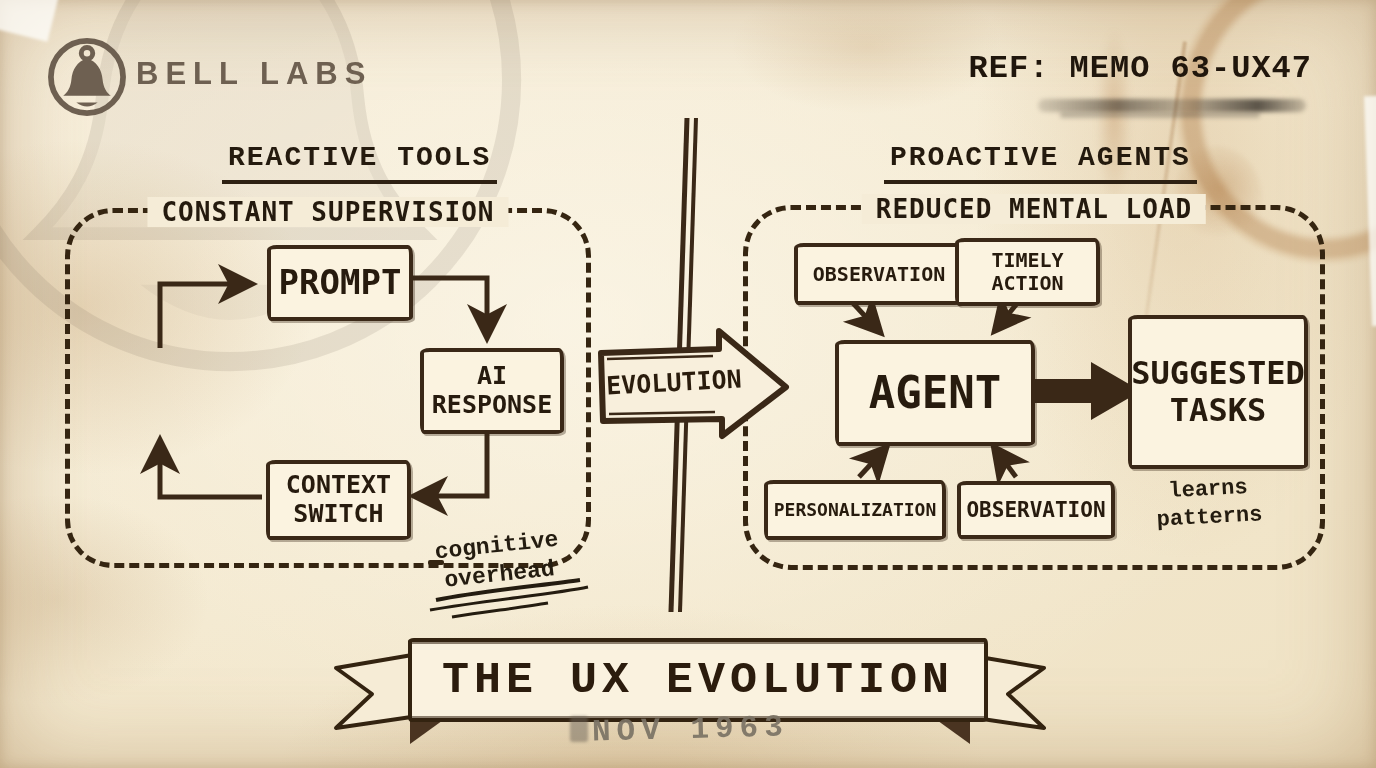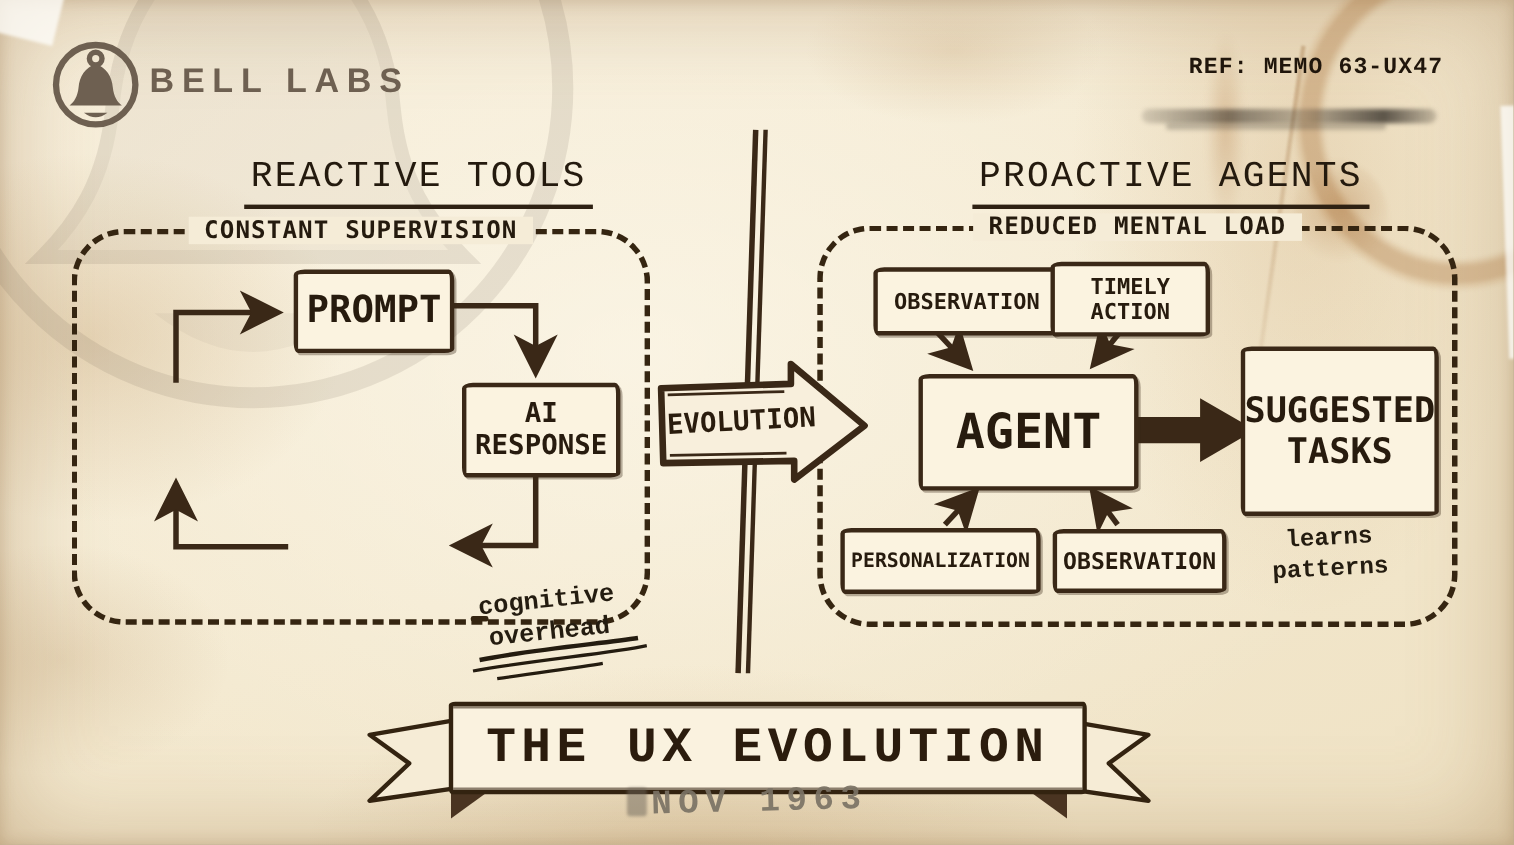--- a/index.html
+++ b/index.html
@@ -13,21 +13,21 @@
       radial-gradient(ellipse 300px 560px at 86% 22%, rgba(198,158,104,0.26), transparent 70%),
       radial-gradient(ellipse 180px 90px at 63% 6%, rgba(190,150,98,0.22), transparent 75%),
       radial-gradient(ellipse 900px 600px at 42% 42%, rgba(255,252,242,0.55), transparent 80%),
       linear-gradient(160deg,#f6edd9 0%,#f3e8ce 55%,#efe2c4 100%);
     box-shadow: inset 0 0 90px rgba(146,106,56,0.38), inset 0 0 14px rgba(120,85,40,0.25);
   }
   
   .logo-wrap{position:absolute;left:46px;top:36px;width:82px;height:82px;}
   .brand-text{position:absolute;left:136px;top:56px;font-family:"Liberation Sans",sans-serif;
     font-weight:bold;font-size:31px;letter-spacing:7px;color:#6e6051;}
-  .ref-text{position:absolute;right:64px;top:50px;font-size:21px;font-weight:bold;color:#20160c;letter-spacing:1px;}
+  .ref-text{position:absolute;right:64px;top:50px;font-size:32px;font-weight:bold;color:#20160c;letter-spacing:1px;}
   .smudge{position:absolute;left:1038px;top:99px;width:268px;height:13px;border-radius:8px;
     background:linear-gradient(90deg,rgba(45,38,30,0.15),rgba(45,38,30,0.55) 30%,rgba(45,38,30,0.25) 55%,rgba(30,26,22,0.7) 82%,rgba(45,38,30,0.2));
     filter:blur(2px);}
   .smudge2{position:absolute;left:1060px;top:112px;width:200px;height:6px;border-radius:6px;
     background:rgba(45,38,30,0.25);filter:blur(2px);}
   
   .watermark{position:absolute;left:-90px;top:-240px;width:640px;height:640px;opacity:0.13;pointer-events:none;}
   .coffee-ring{position:absolute;left:1182px;top:-38px;width:252px;height:262px;border-radius:50%;
     border:17px solid rgba(166,110,55,0.34);filter:blur(2px);
     box-shadow:0 0 0 5px rgba(188,138,82,0.18), inset 0 0 0 4px rgba(166,110,55,0.16);}
@@ -35,27 +35,27 @@
     background:radial-gradient(circle at 50% 45%, rgba(172,116,60,0.35), rgba(172,116,60,0.0) 72%);filter:blur(2px);}
   .coffee-drip{position:absolute;left:1090px;top:22px;width:48px;height:238px;border-radius:40%;
     background:radial-gradient(ellipse 50% 50% at 50% 40%, rgba(176,120,64,0.30), rgba(176,120,64,0) 75%);filter:blur(3px);}
   .crack{position:absolute;left:1160px;top:40px;width:4px;height:330px;
     background:linear-gradient(rgba(150,100,50,0.35),rgba(150,100,50,0.05));
     transform:rotate(8deg);filter:blur(1px);}
   .torn{position:absolute;background:rgba(255,255,252,0.75);filter:blur(1.5px);}
   .torn.tl{left:-16px;top:-12px;width:70px;height:46px;transform:rotate(14deg);}
   .torn.r{right:-8px;top:96px;width:16px;height:230px;transform:rotate(-2deg);}
   
-  .panel-title{position:absolute;font-size:33px;font-weight:normal;color:#241a0e;letter-spacing:2px;
+  .panel-title{position:absolute;font-size:28px;font-weight:bold;color:#241a0e;letter-spacing:2px;
     border-bottom:4px solid #2e2113;padding:0 6px 7px 6px;}
   
   .dashed-box{position:absolute;border:5px dashed #352511;border-radius:48px;}
   .dashed-label{position:absolute;top:-16px;left:50%;transform:translateX(-50%);
     background:#f5ecd7;padding:0 14px;font-family:"DejaVu Sans Mono",monospace;
-    font-size:22px;font-weight:bold;color:#241a0e;white-space:nowrap;letter-spacing:1px;}
+    font-size:26px;font-weight:bold;color:#241a0e;white-space:nowrap;letter-spacing:1px;}
   
   .sketch-box{position:absolute;display:flex;align-items:center;justify-content:center;text-align:center;
     background:#fbf3e0;border:4px solid #3a2817;color:#271b0e;
     font-family:"DejaVu Sans Mono",monospace;font-weight:bold;line-height:1.15;
     border-radius:10px 5px 9px 4px / 5px 10px 4px 9px;
     box-shadow:2px 2px 0 0 rgba(58,40,23,0.35);}
   .multiline{white-space:pre-line;}
   
   .note{position:absolute;font-weight:bold;color:#241c10;white-space:pre-line;text-align:center;line-height:1.25;}
   .note.cognitive{left:436px;top:532px;font-size:23px;transform:rotate(-6deg);}
@@ -154,20 +154,22 @@
 
     <path d="M418,654 L336,668 L372,694 L336,728 L418,716 Z" fill="#f6ecd6" stroke="#332310" stroke-width="4" stroke-linejoin="round"></path>
     <path d="M962,654 L1044,668 L1008,694 L1044,728 L962,716 Z" fill="#f6ecd6" stroke="#332310" stroke-width="4" stroke-linejoin="round"></path>
     <path d="M410,716 L410,744 L446,718 Z" fill="#4a3421"></path>
     <path d="M970,716 L970,744 L934,718 Z" fill="#4a3421"></path>
   </svg>
 
   <div class="sketch-box" style="left:267px;top:245px;width:138px;height:68px;font-size:34px;">PROMPT</div>
   <div class="sketch-box multiline" style="left:420px;top:348px;width:136px;height:78px;font-size:25px;">AI
 RESPONSE</div>
+  <div class="sketch-box multiline" style="left:266px;top:460px;width:137px;height:72px;font-size:25px;">CONTEXT
+SWITCH</div>
 
   <div class="sketch-box" style="left:770px;top:243px;width:162px;height:54px;font-size:20px;margin-left:24px;">OBSERVATION</div>
   <div class="sketch-box multiline" style="left:955px;top:238px;width:137px;height:60px;font-size:20px;">TIMELY
 ACTION</div>
   <div class="sketch-box" style="left:835px;top:340px;width:192px;height:98px;font-size:44px;">AGENT</div>
   <div class="sketch-box" style="left:764px;top:480px;width:174px;height:52px;font-size:18px;">PERSONALIZATION</div>
   <div class="sketch-box" style="left:957px;top:481px;width:150px;height:50px;font-size:21px;">OBSERVATION</div>
   <div class="sketch-box multiline" style="left:1128px;top:315px;width:172px;height:146px;font-size:32px;">SUGGESTED
 TASKS</div>
 

